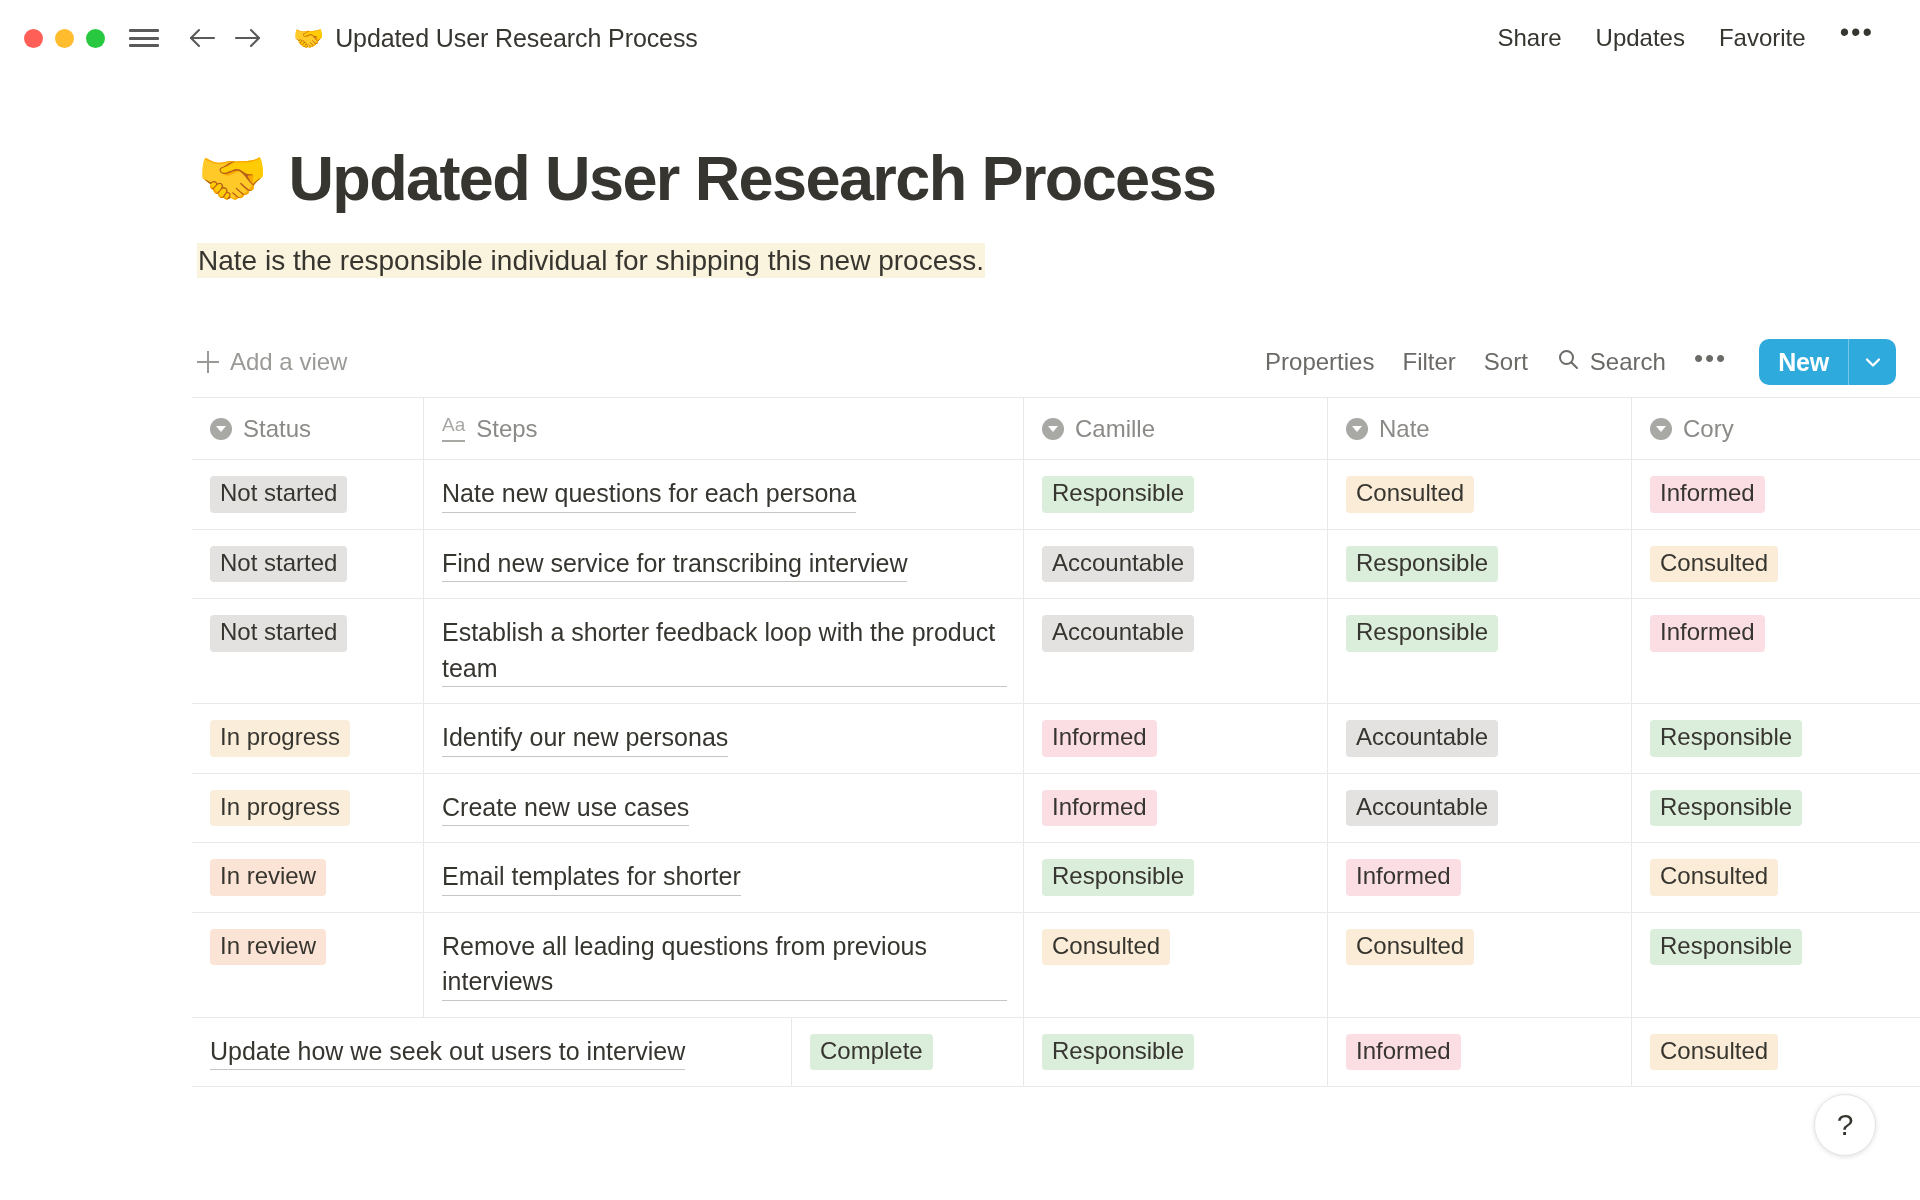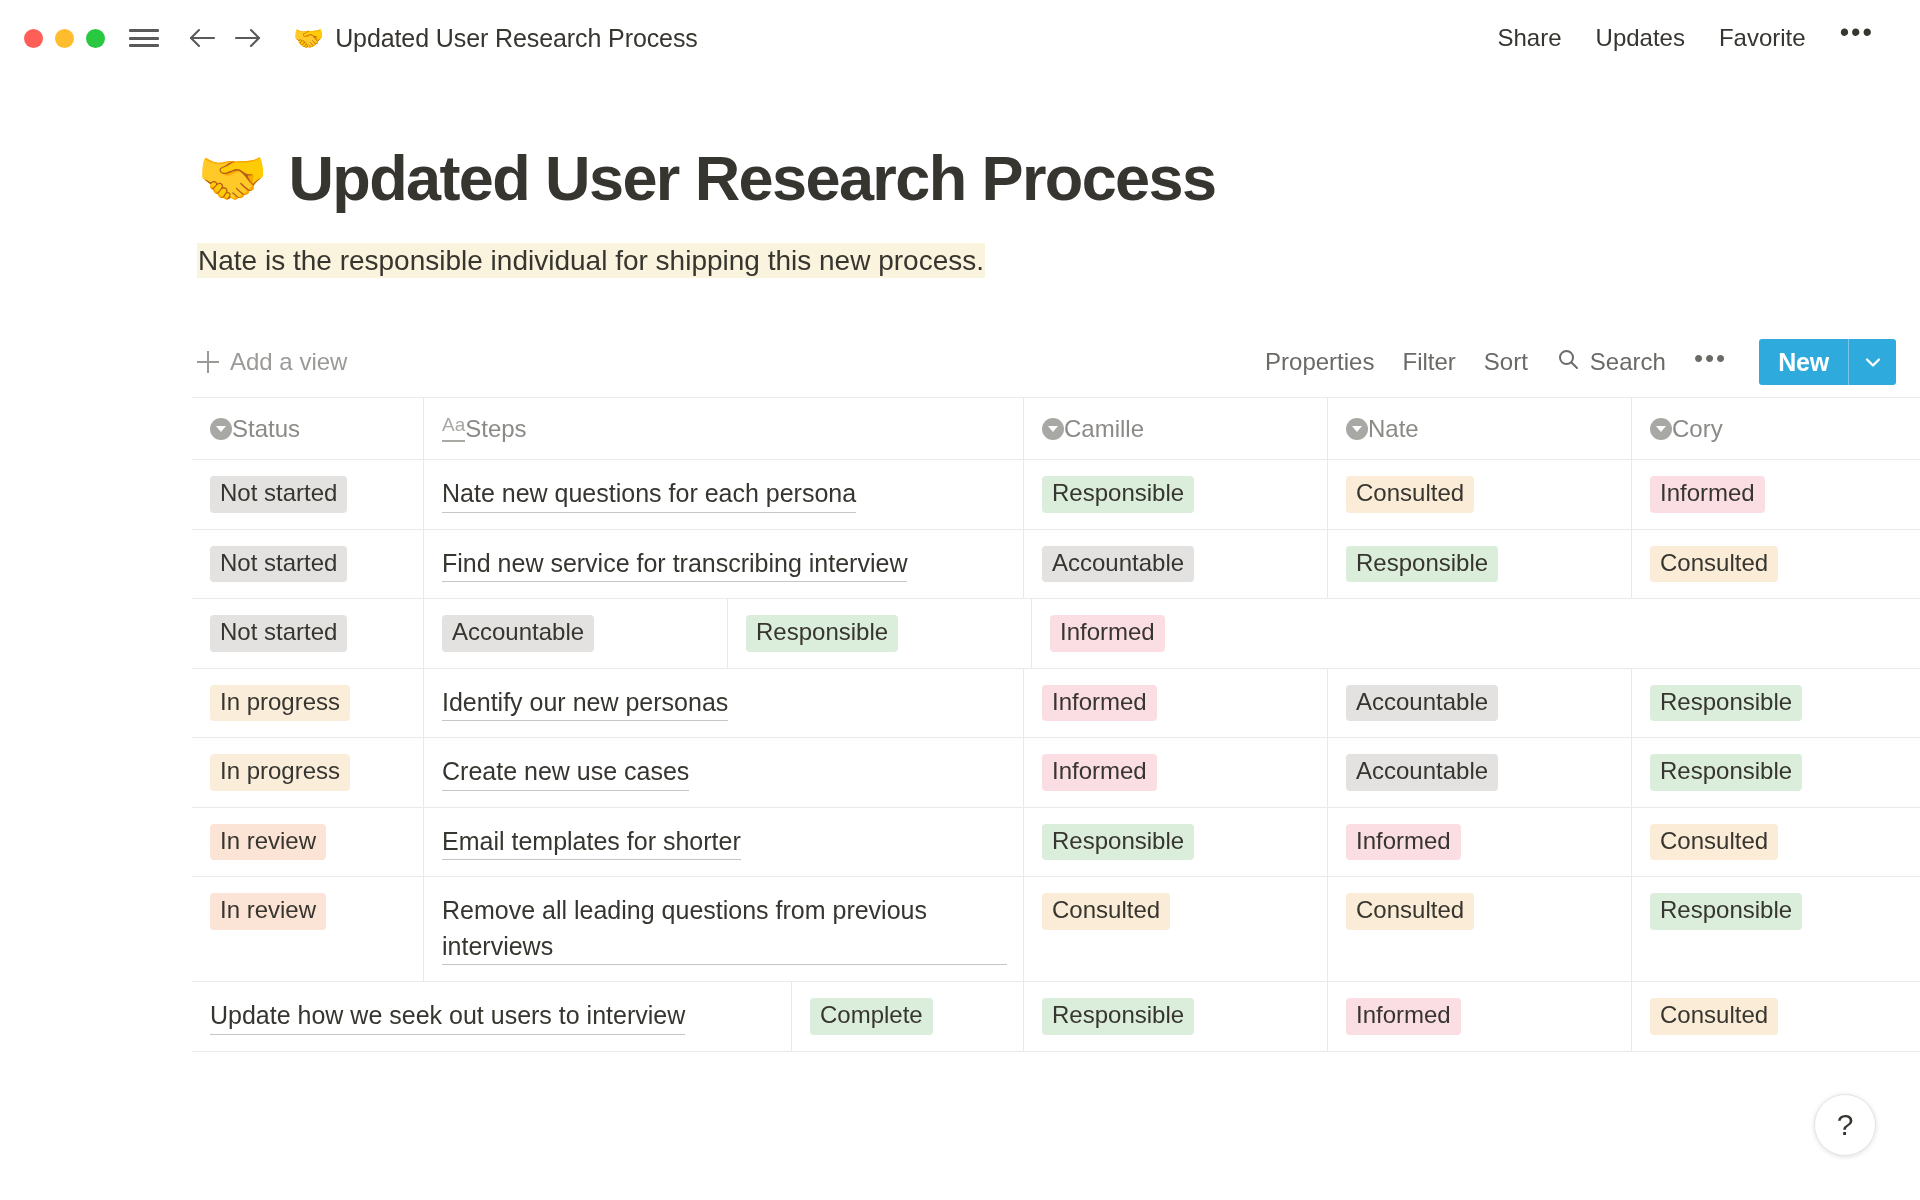--- a/index.html
+++ b/index.html
@@ -198,21 +198,21 @@
     color: #6b6a67;
     letter-spacing: 2px;
     cursor: pointer;
     line-height: 0.5;
     padding-bottom: 7px;
   }
 
   .new-btn-group {
     display: flex;
     align-items: stretch;
-    border-radius: 3px;
+    border-radius: 10px;
     overflow: hidden;
     background: #2eaadc;
     height: 46px;
     margin-left: 4px;
   }
   .new-btn {
     color: #ffffff;
     font-size: 25px;
     font-weight: bold;
     padding: 0 19px;
@@ -267,20 +267,21 @@
   .db-row.header .db-cell {
     align-items: center;
     padding-top: 0;
     padding-bottom: 0;
     color: #8b8a87;
     font-size: 24px;
   }
   .hdr-inner {
     display: flex;
     align-items: center;
+    gap: 11px;
   }
   .hdr-label { color: #8b8a87; font-size: 24px; white-space: nowrap; }
 
   .icon-select {
     width: 22px; height: 22px;
     background: #a8a8a5;
     border-radius: 50%;
     display: flex;
     align-items: center;
     justify-content: center;
@@ -509,20 +510,23 @@
             <span class="tag tag-green">Responsible</span>
           </div>
           <div class="db-cell col-cory">
             <span class="tag tag-cream">Consulted</span>
           </div>
         </div>
         <div class="db-row">
           <div class="db-cell col-status">
             <span class="tag tag-gray">Not started</span>
           </div>
+          <div class="db-cell col-steps">
+            <span class="step-link">Establish a shorter feedback loop with the product team</span>
+          </div>
           <div class="db-cell col-nate">
             <span class="tag tag-gray">Accountable</span>
           </div>
           <div class="db-cell col-camille">
             <span class="tag tag-green">Responsible</span>
           </div>
           <div class="db-cell col-cory">
             <span class="tag tag-pink">Informed</span>
           </div>
         </div>

